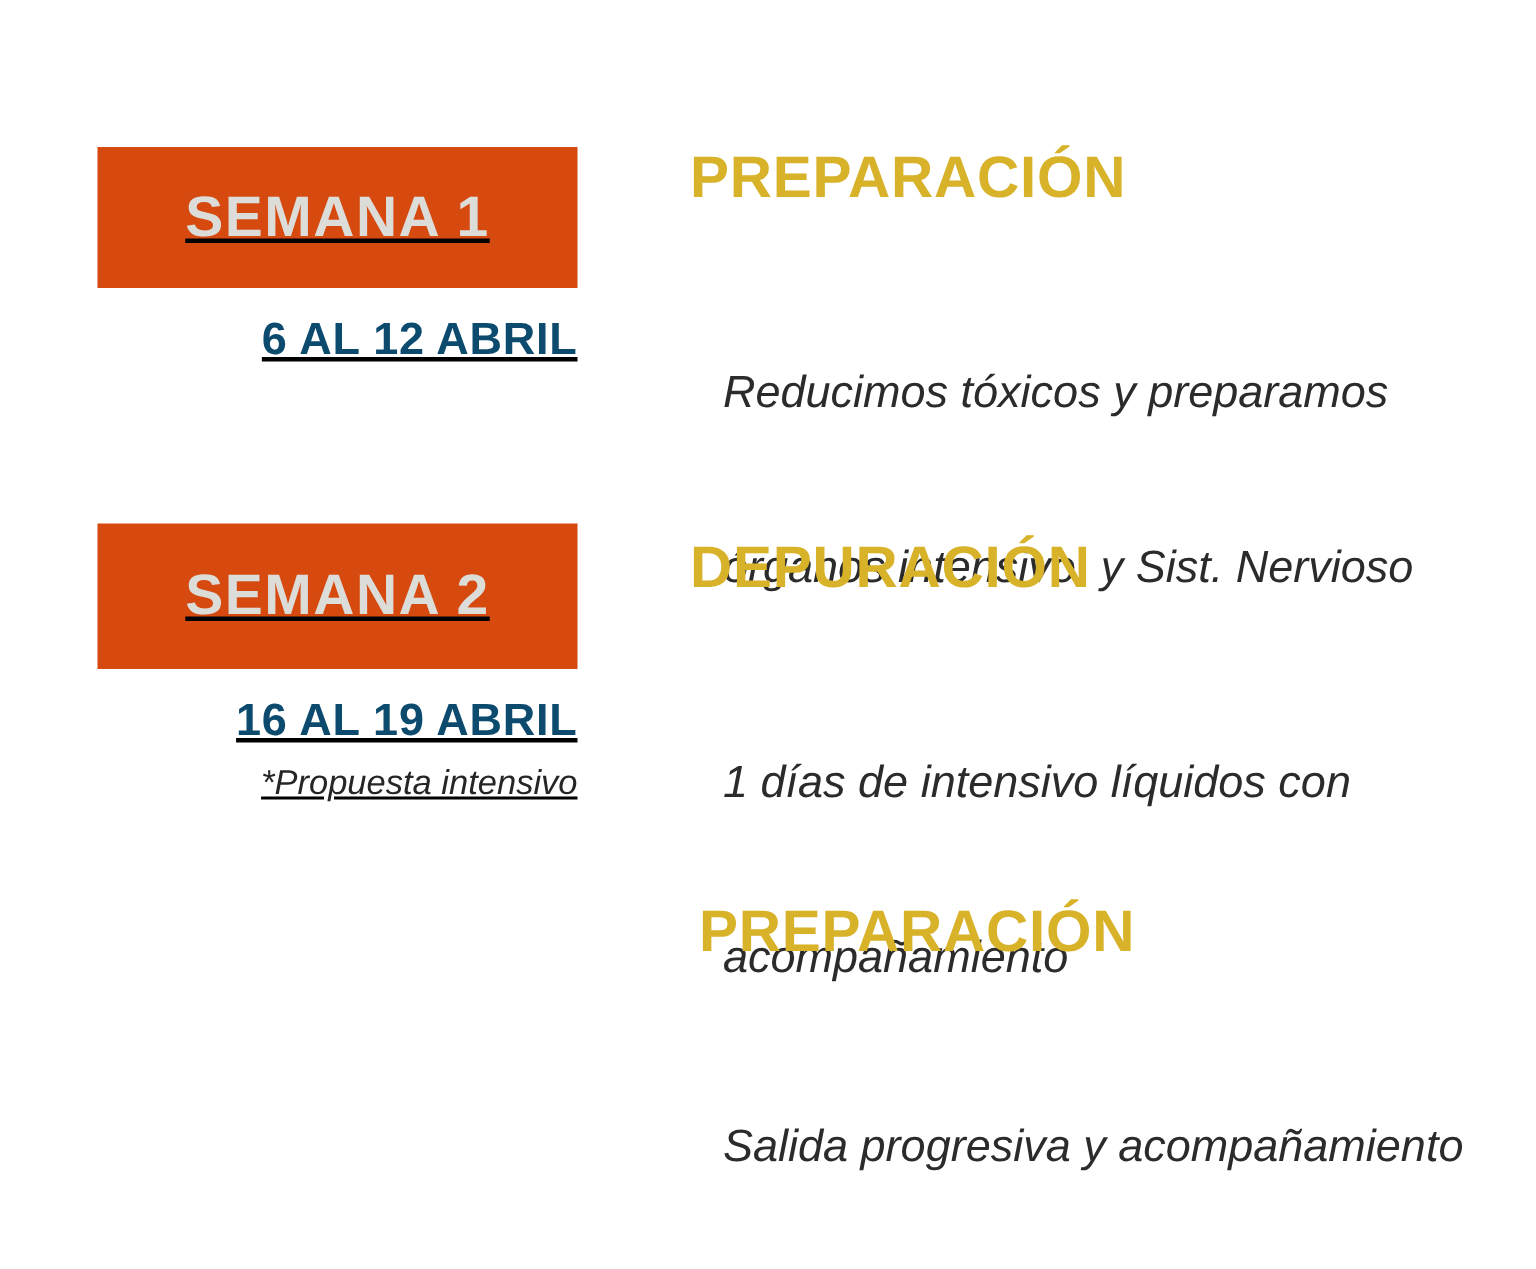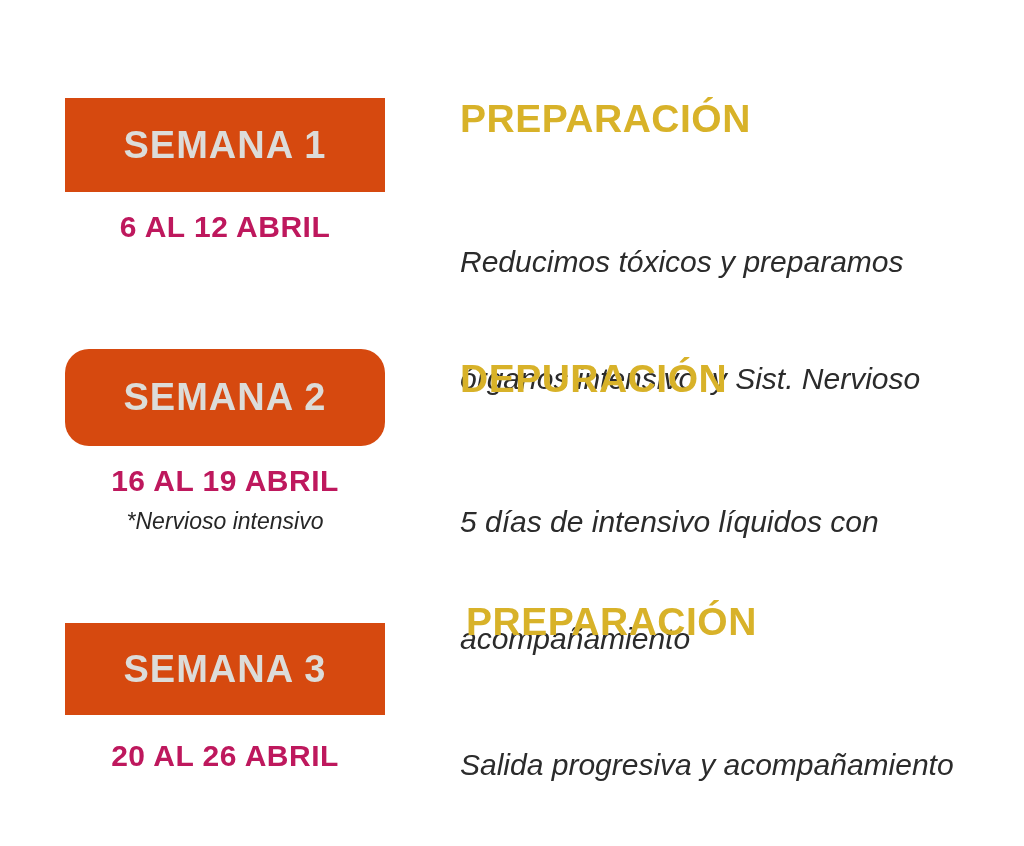--- a/index.html
+++ b/index.html
@@ -14,43 +14,44 @@
     height: 846px;
     background: #ffffff;
     overflow: hidden;
   }
 
   
   .left-col {
     position: absolute;
     left: 65px;
     width: 320px;
-    text-align: center;
+    text-align: right;
+    text-decoration: underline;
   }
   .left-1 { top: 98px; }
   .left-2 { top: 349px; }
   .left-3 { top: 623px; }
 
   .week-box {
     background: #D6490F;
     color: #DCDCD9;
     font-weight: bold;
     font-size: 38px;
     letter-spacing: 1px;
     display: flex;
     align-items: center;
     justify-content: center;
   }
   .left-1 .week-box { height: 94px; }
-  .left-2 .week-box { height: 97px; border-radius: 24px; }
+  .left-2 .week-box { height: 97px; }
   .left-3 .week-box { height: 92px; }
 
   .date-range {
     margin-top: 18px;
-    color: #be185d;
+    color: #0c4a6e;
     font-weight: bold;
     font-size: 30px;
     letter-spacing: 0.5px;
   }
   .left-3 .date-range { margin-top: 24px; }
 
   .note {
     margin-top: 8px;
     font-style: italic;
     font-size: 23px;
@@ -79,21 +80,21 @@
     letter-spacing: 0.5px;
   }
   .description {
     margin: 23px 0 0 0;
     font-style: italic;
     font-size: 30px;
     line-height: 39px;
     color: #2B2B2B;
     white-space: pre-wrap;
   }
-  .description span { display: block; }
+  .description span { display: block; margin-left: 22px; }
 </style>
 </head>
 <body>
 
 <div class="canvas">
 
   <div class="left-col left-1">
     <div class="week-box">SEMANA 1</div>
     <div class="date-range">6 AL 12 ABRIL</div>
   </div>
@@ -102,35 +103,31 @@
     <p class="description">
       <span>Reducimos tóxicos y preparamos</span>
       <span>órganos intensivo  y Sist. Nervioso</span>
     </p>
   </div>
 
   <div class="left-col left-2">
     <div class="week-box">SEMANA 2</div>
     <div class="date-range">16 AL 19 ABRIL</div>
     <div class="note">
-      <span>*Nervioso intensivo</span>
+      <span>*Propuesta intensivo</span>
     </div>
   </div>
   <div class="right-col right-2">
     <h2 class="phase-title">DEPURACIÓN</h2>
     <p class="description">
-      <span>5 días de intensivo líquidos con</span>
+      <span>1 días de intensivo líquidos con</span>
       <span>acompañamiento</span>
     </p>
   </div>
 
-  <div class="left-col left-3">
-    <div class="week-box">SEMANA 3</div>
-    <div class="date-range">20 AL 26 ABRIL</div>
-  </div>
   <div class="right-col right-3">
     <h2 class="phase-title">PREPARACIÓN</h2>
     <p class="description">
       <span>Salida progresiva y acompañamiento</span>
       
     </p>
   </div>
 
 </div>
 

